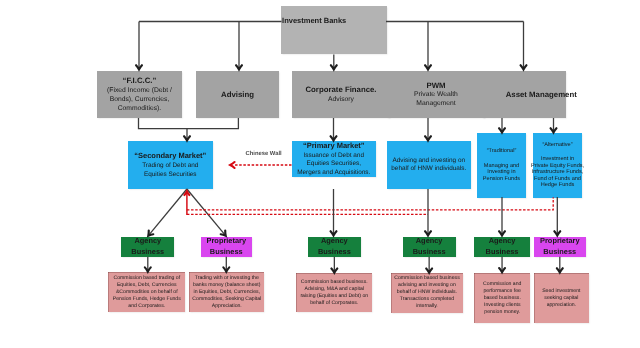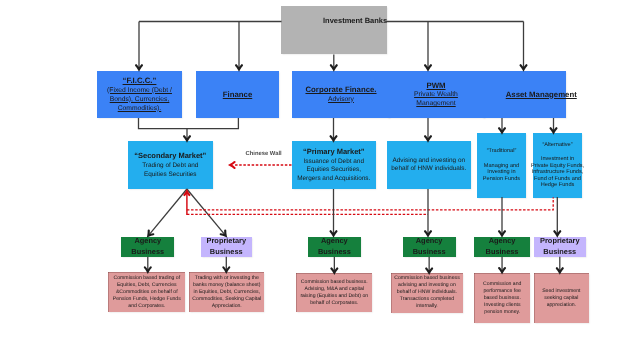--- a/index.html
+++ b/index.html
@@ -1,42 +1,42 @@
 <!DOCTYPE html>
 <html><head>
 <meta charset="utf-8">
 <title>Investment Banks Structure</title>
 <style>
   html,body{margin:0;padding:0;background:#ffffff;}
   body{width:640px;height:348px;overflow:hidden;font-family:"Liberation Sans",sans-serif;color:#1a1a1a;
        -webkit-font-smoothing:antialiased;text-rendering:geometricPrecision;}
   #stage{position:relative;width:640px;height:348px;background:#fff;}
   .box{position:absolute;z-index:1;box-sizing:border-box;display:flex;flex-direction:column;
-       align-items:center;justify-content:center;text-align:right;line-height:1.22;}
+       align-items:center;justify-content:center;text-align:left;line-height:1.22;}
   .box span{white-space:nowrap;}
   svg.wires{position:absolute;left:0;top:0;width:640px;height:348px;overflow:visible;z-index:5;pointer-events:none;}
 
   .root{background:#b3b3b3;left:280.6px;top:5.5px;width:106.6px;height:48.9px;
         box-shadow:1.2px 1.2px 1.6px rgba(0,0,0,.13);}
   .root .t1{font-weight:bold;font-size:7.5px;position:absolute;left:1.5px;right:0;top:10.8px;}
 
-  .division{background:#3b82f6;box-shadow:1.2px 1.2px 1.6px rgba(0,0,0,.13);text-decoration:underline;}
+  .division{background:#a3a3a3;box-shadow:1.2px 1.2px 1.6px rgba(0,0,0,.13);}
   .division .t1{font-weight:bold;font-size:7.8px;line-height:1.45;}
   .division .t2{font-size:6.75px;line-height:1.33;}
 
   .market{background:#23aeee;box-shadow:1.2px 1.2px 1.6px rgba(0,0,0,.13);}
   .market .t1{font-weight:bold;font-size:7.5px;line-height:1.45;}
   .market .t2{font-size:6.4px;line-height:1.33;}
   .market.small .t1{font-weight:normal;font-size:5.6px;line-height:1.1;margin-bottom:8.2px;}
   .market.small .t2{font-size:5.6px;line-height:1.17;}
 
   .biz{box-shadow:1.2px 1.2px 1.6px rgba(0,0,0,.13);}
   .biz .t1{font-weight:bold;font-size:7.4px;line-height:1.42;}
   .agency{background:#15803d;}
-  .proprietary{background:#c4b5fd;}
+  .proprietary{background:#d946ef;}
 
   .detail{background:#df9b9b;box-shadow:1.2px 1.2px 1.6px rgba(0,0,0,.13),inset 0.9px 0 0 rgba(90,40,40,.30), inset 0 0.9px 0 rgba(90,40,40,.30);padding:2px 3px;}
   .detail .t2{font-size:5.15px;line-height:1.36;}
 
   .cwall{position:absolute;font-size:5.85px;font-weight:bold;color:#4a4a4a;white-space:nowrap;}
 </style>
 </head>
 <body>
 
 <div id="stage">
@@ -110,40 +110,40 @@
   <div class="cwall" style="left:245.5px;top:150.6px;">Chinese Wall</div>
 
   <div id="boxes">
       <div class="box division" style="left: 97px; top: 70.5px; width: 85px; height: 47.8px;">
         <span class="t1">“F.I.C.C.”</span>
         <span class="t2">(Fixed Income (Debt /</span>
         <span class="t2">Bonds), Currencies,</span>
         <span class="t2">Commodities).</span>
       </div>
       <div class="box division" style="left: 196px; top: 70.5px; width: 83px; height: 47.8px;">
-        <span class="t1">Finance</span>
+        <span class="t1">Advising</span>
       </div>
       <div class="box division" style="left: 292px; top: 70.5px; width: 98px; height: 47.8px;">
         <span class="t1">Corporate Finance.</span>
         <span class="t2">Advisory</span>
       </div>
       <div class="box division" style="left: 387px; top: 70.5px; width: 98px; height: 47.8px;">
         <span class="t1">PWM</span>
         <span class="t2">Private Wealth</span>
         <span class="t2">Management</span>
       </div>
       <div class="box division" style="left: 481.5px; top: 70.5px; width: 84.5px; height: 47.8px; padding-left: 35px;">
         <span class="t1">Asset Management</span>
       </div>
       <div class="box market " style="left: 128px; top: 141.2px; width: 84.6px; height: 48px;">
         <span class="t1">“Secondary Market”</span>
         <span class="t2">Trading of Debt and</span>
         <span class="t2">Equities Securities</span>
       </div>
-      <div class="box market " style="left: 291.5px; top: 141.2px; width: 84.5px; height: 48px;">
+      <div class="box market " style="left: 291.5px; top: 141.2px; width: 84.5px; height: 36px;">
         <span class="t1">“Primary Market”</span>
         <span class="t2">Issuance of Debt and</span>
         <span class="t2">Equities Securities,</span>
         <span class="t2">Mergers and Acquisitions.</span>
       </div>
       <div class="box market " style="left: 386.5px; top: 141.2px; width: 84.6px; height: 48px;">
         <span class="t2">Advising and investing on</span>
         <span class="t2">behalf of HNW individuals.</span>
       </div>
       <div class="box market small" style="left: 477px; top: 133px; width: 49px; height: 64.5px;">

